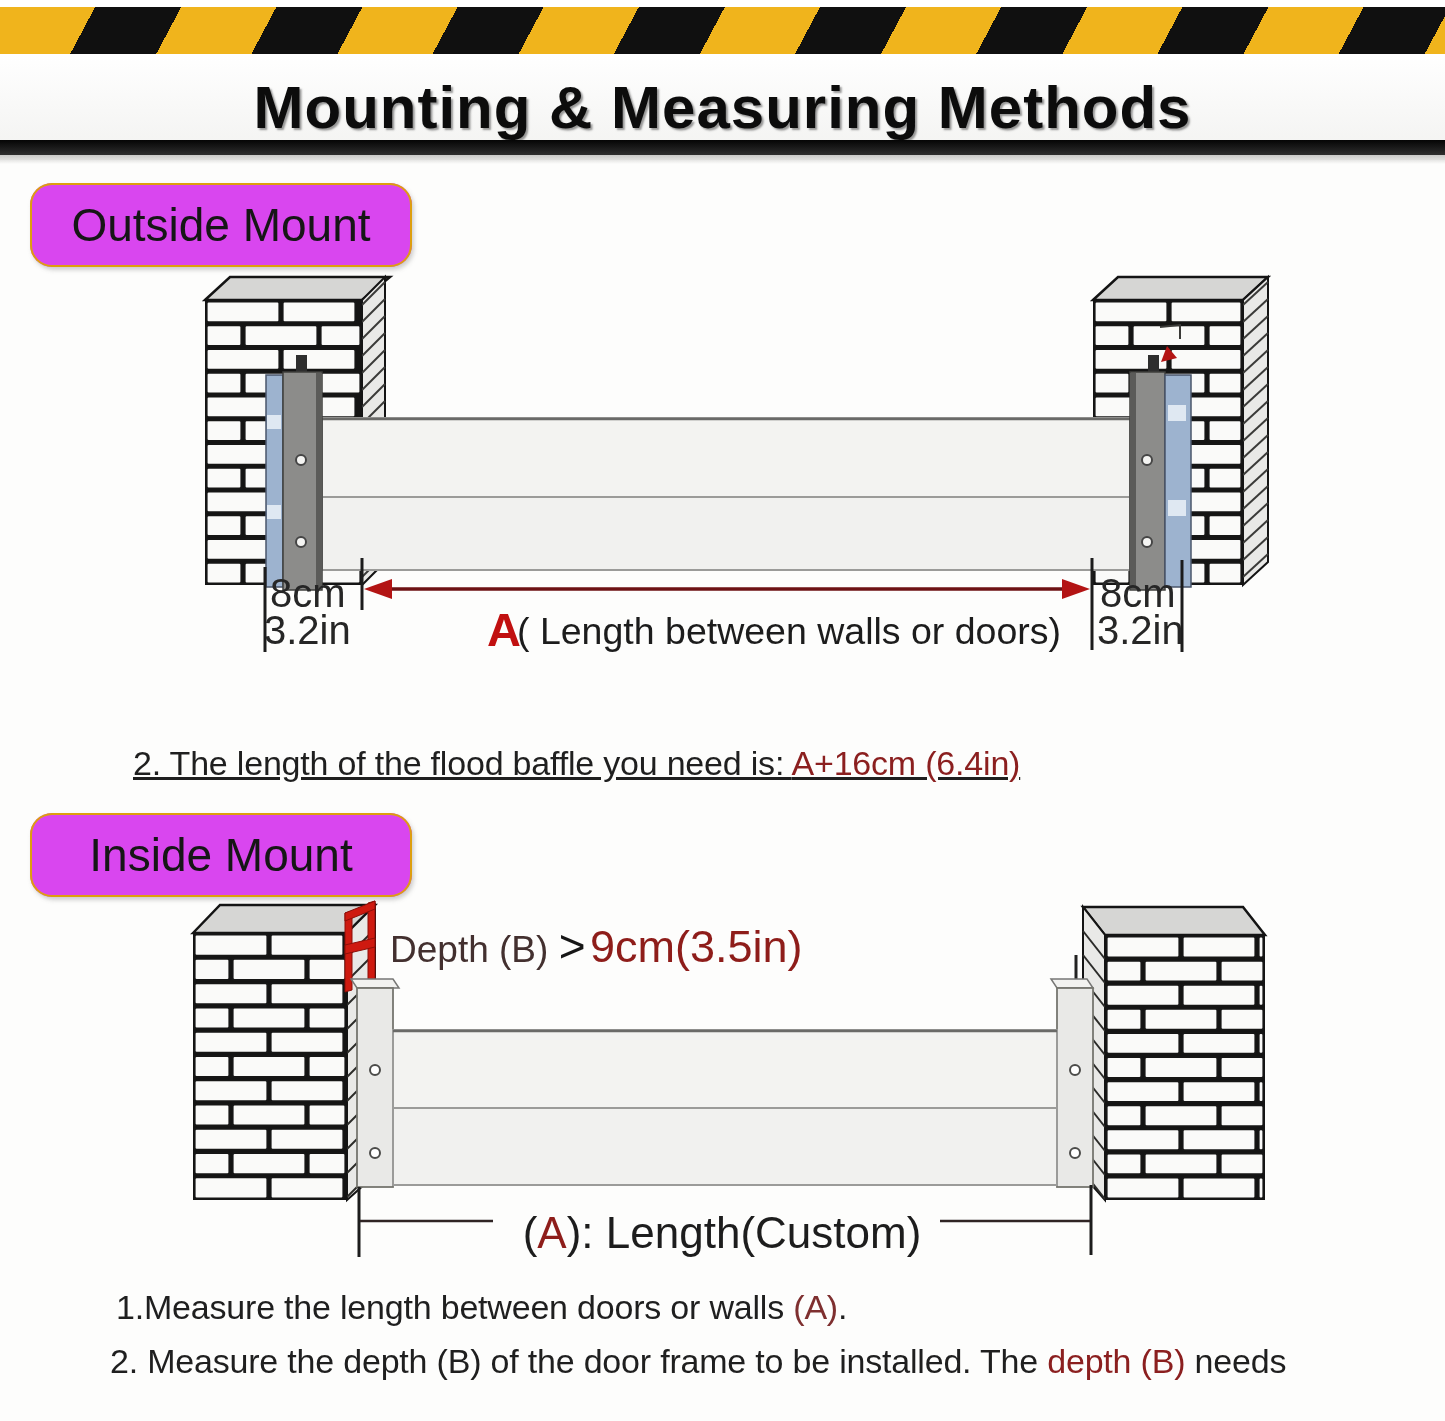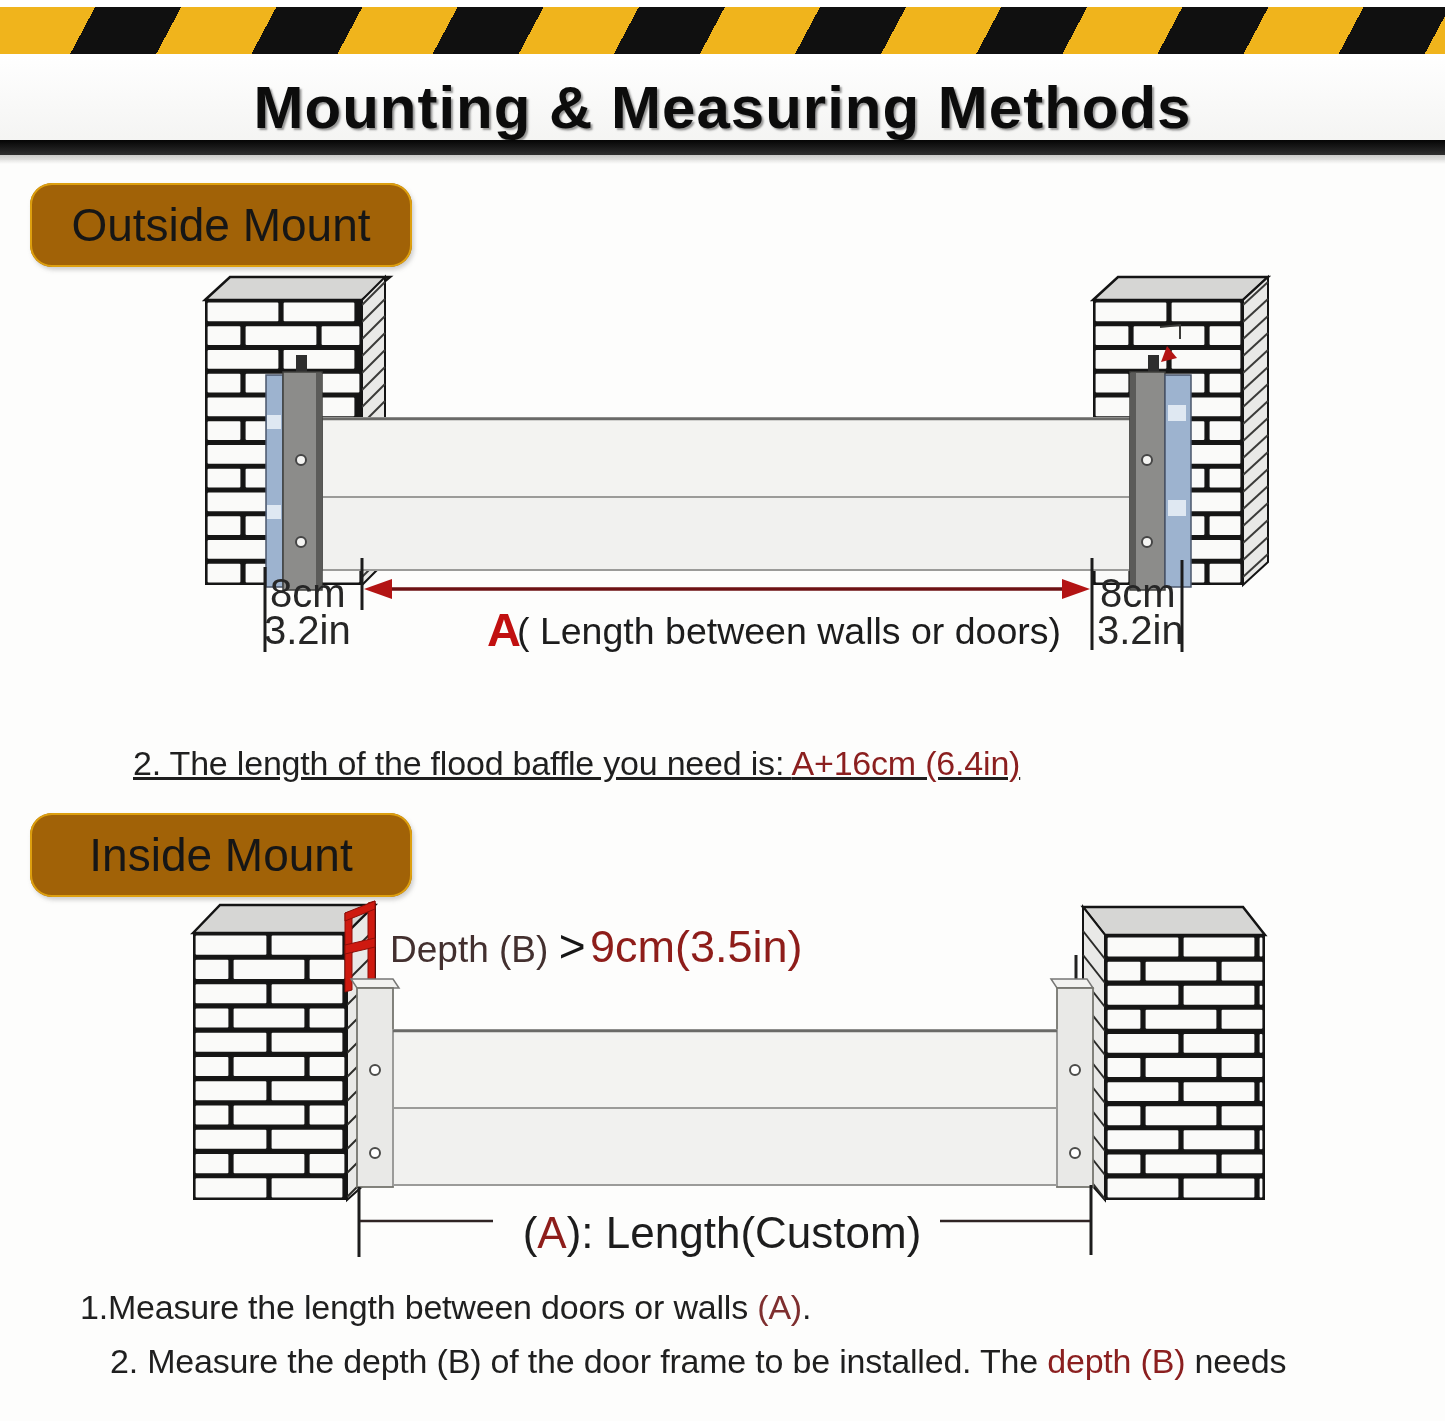--- a/index.html
+++ b/index.html
@@ -11,21 +11,21 @@
         background:repeating-linear-gradient(118deg,#f0b41c 0 84px,#101010 84px 160px);}
   .title-band{position:absolute;top:54px;left:0;width:100%;height:106px;
         background:linear-gradient(#ffffff,#f2f2f0);display:flex;align-items:center;justify-content:center;}
   .title-band h1{margin:0;font-size:60px;font-weight:700;color:#0c0c0c;letter-spacing:1px;
         text-shadow:2px 2px 2px rgba(70,70,70,.55);}
   .title-bar{position:absolute;top:140px;left:0;width:100%;height:15px;
         background:linear-gradient(180deg,#050505,#2e2e2e);}
   .title-bar-shadow{position:absolute;top:155px;left:0;width:100%;height:9px;
         background:linear-gradient(180deg,#c9c9c7,rgba(253,253,252,0));}
   
-  .badge{position:absolute;left:30px;width:382px;height:84px;background:#a16207;
+  .badge{position:absolute;left:30px;width:382px;height:84px;background:#d946ef;
         border-radius:22px;display:flex;align-items:center;justify-content:center;
         font-size:46px;color:#161616;box-shadow:inset 0 0 0 2px #dd9f0e,2px 3px 4px rgba(120,120,120,.35);}
   .badge.outside{top:183px;}
   .badge.inside{top:813px;}
   
   svg{position:absolute;left:0;}
   svg text{font-family:"Liberation Sans",sans-serif;}
   #svg-outside{top:265px;}
   #svg-inside{top:895px;}
   
@@ -375,20 +375,20 @@
       <line x1="359" y1="292" x2="359" y2="362" stroke="#1c1c1c" stroke-width="3"></line>
       <line x1="1091" y1="290" x2="1091" y2="360" stroke="#1c1c1c" stroke-width="3"></line>
       <line x1="360" y1="326" x2="493" y2="326" stroke="#2f2424" stroke-width="2.5"></line>
       <line x1="940" y1="326" x2="1090" y2="326" stroke="#2f2424" stroke-width="2.5"></line>
       <text x="722" y="353" font-size="44" text-anchor="middle" fill="#1d1d1d">
         <tspan>(</tspan><tspan fill="#8e1d1a">A</tspan><tspan>): Length(Custom)</tspan>
       </text>
     </g>
   </svg>
 
-  <div class="step" style="left:80px;top:1288px;">
+  <div class="step" style="left:116px;top:1288px;">
     <span>1.Measure the length between doors or walls </span><span class="reda">(A)</span><span>.</span>
   </div>
   <div class="step" style="left:110px;top:1342px;">
     <span>2. Measure the depth (B) of the door frame to be installed. The </span><span class="red">depth (B)</span><span> needs</span>
   </div>
 
 </div>
 
 </body></html>

